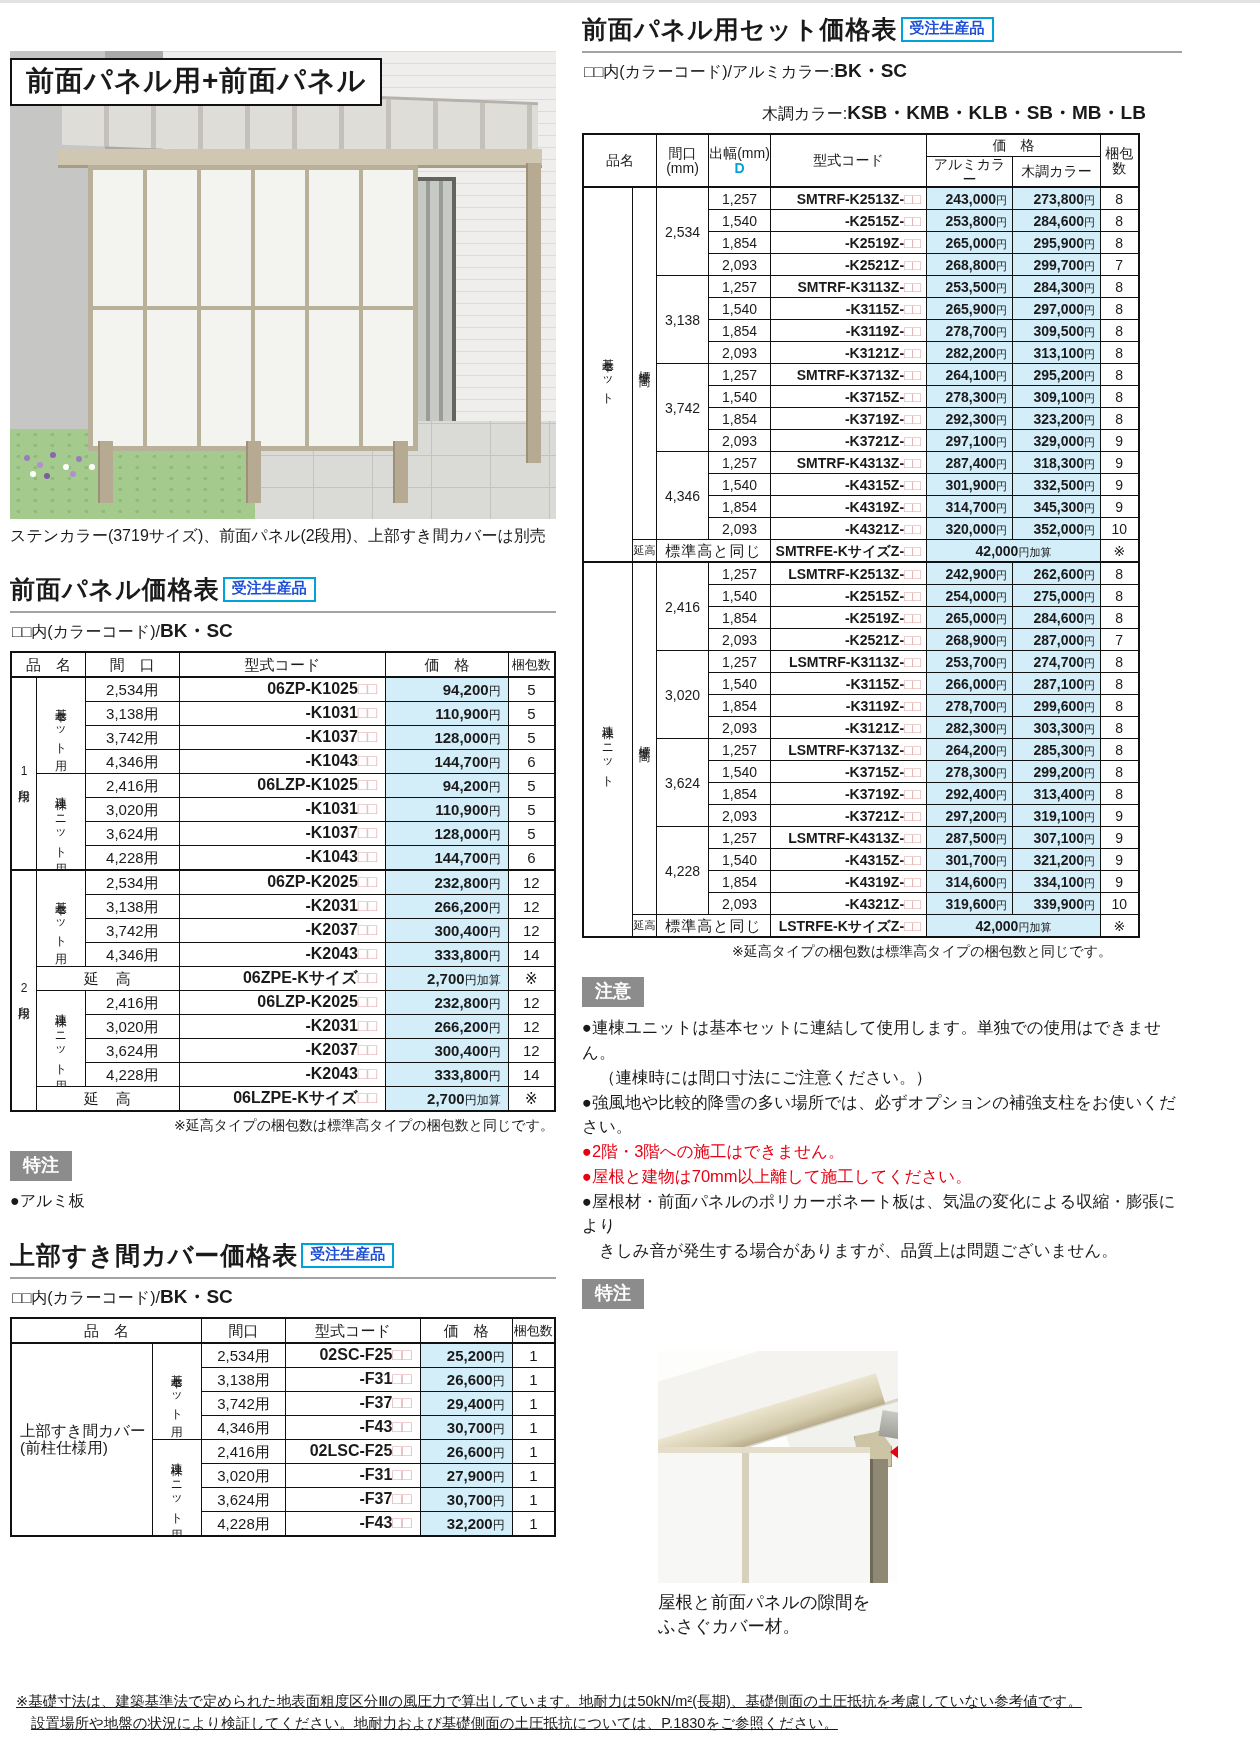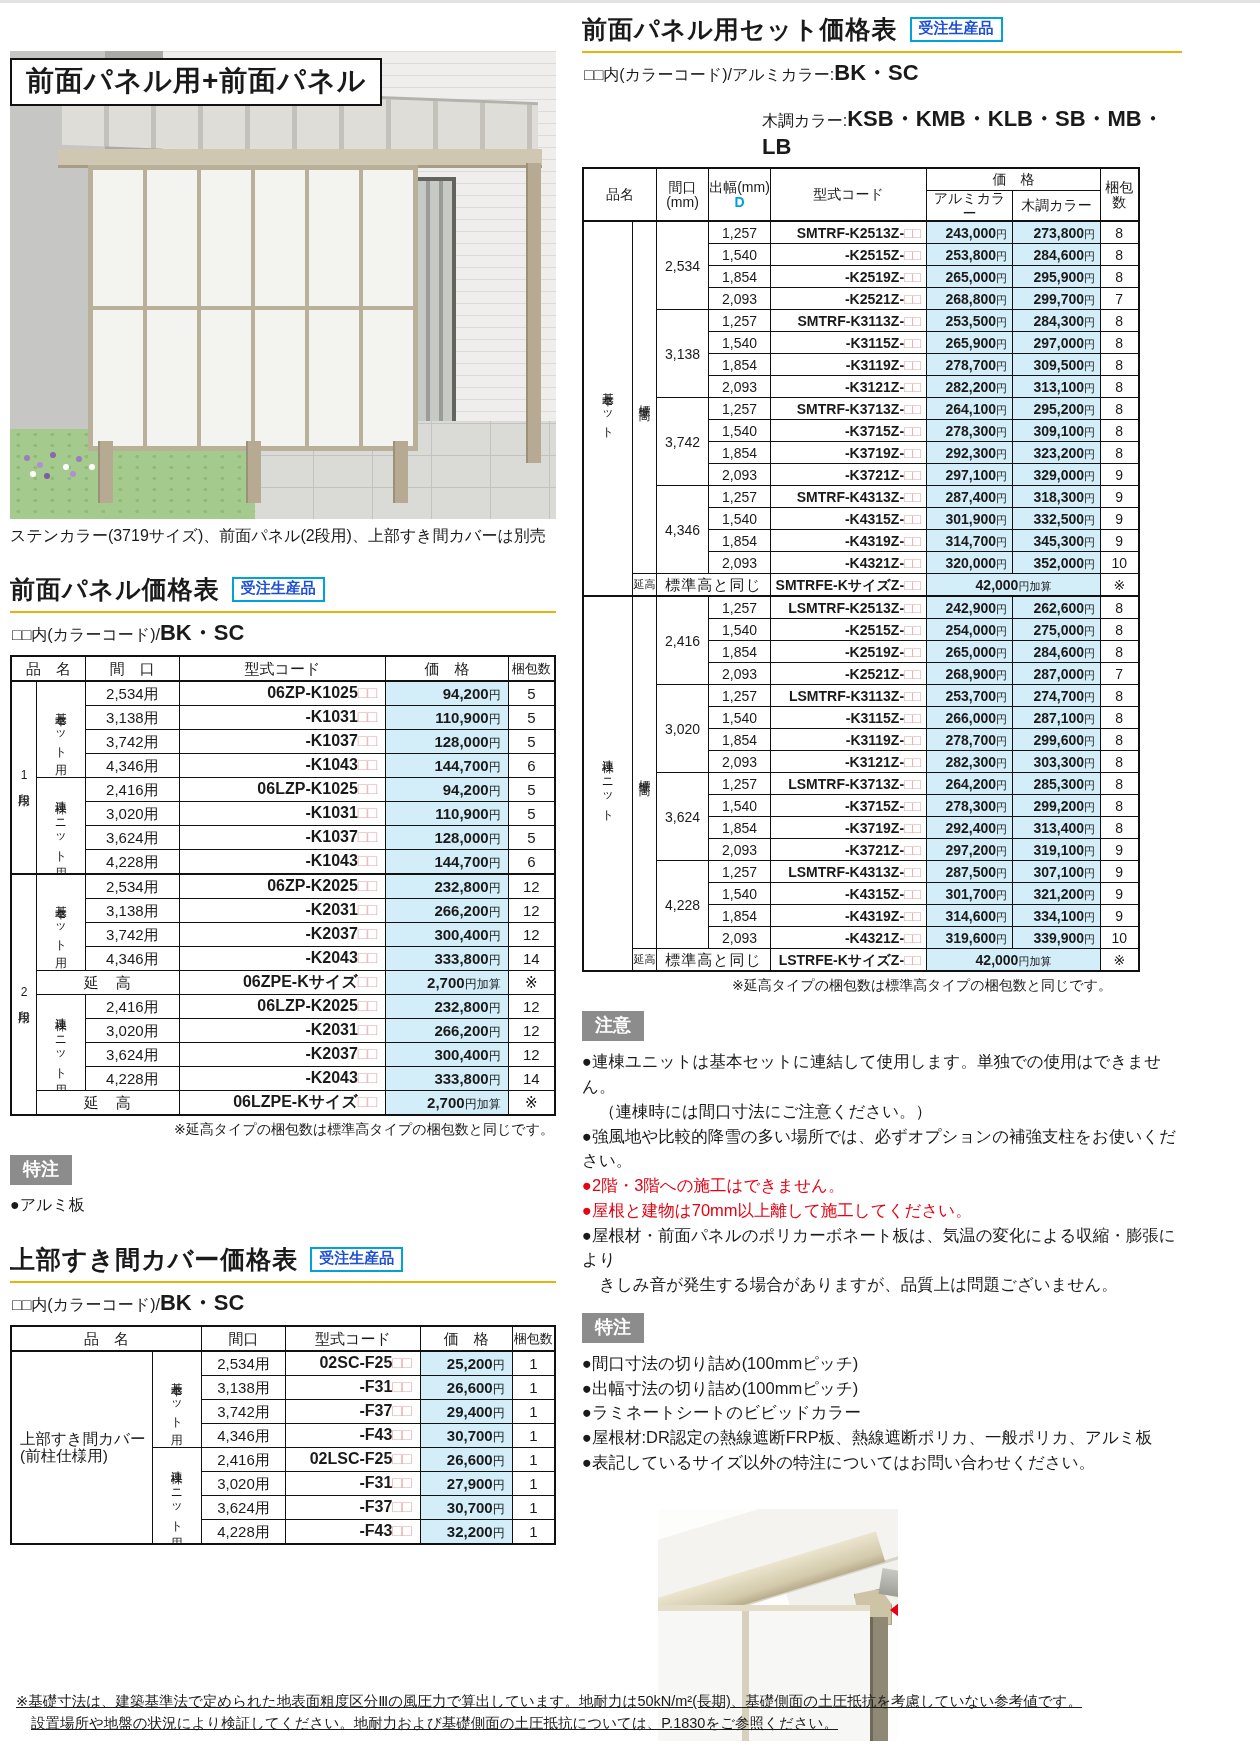--- a/index.html
+++ b/index.html
@@ -37,25 +37,25 @@
   .ph-post.p4{left:516px;top:112px;height:300px;}
   .ph-flowers{position:absolute;left:14px;bottom:58px;width:6px;height:6px;border-radius:50%;background:#9a7cc0;
     box-shadow:13px 7px 0 #b28fd4,26px -3px 0 #8a68b0,39px 9px 0 #ffffff,52px 1px 0 #9a7cc0,
                65px 9px 0 #ffffff,20px 18px 0 #7e5ca6,46px 16px 0 #b28fd4,6px 16px 0 #ffffff;}
   .banner{position:absolute;top:7px;left:0;background:#fff;border:2px solid #111;
     padding:2px 14px 4px;font-size:28px;font-weight:bold;letter-spacing:1px;white-space:nowrap;}
   .caption{font-size:16px;margin-top:7px;}
 
   
   .section{margin-top:26px;}
-  .sec-head{display:flex;align-items:center;gap:12px;border-bottom:2px solid #eab308;padding-bottom:5px;}
+  .sec-head{display:flex;align-items:center;gap:3px;border-bottom:2px solid #a3a3a3;padding-bottom:5px;}
   .sec-title{font-size:25px;font-weight:bold;letter-spacing:1px;white-space:nowrap;}
   .badge{border:2px solid #00a3d9;color:#1d4ed8;font-size:15px;font-weight:bold;padding:0 7px 2px;white-space:nowrap;}
   .color-note{font-size:16px;margin:5px 0 7px 2px;}
-  .color-note b{font-size:22px;}
+  .color-note b{font-size:19px;}
   .cn2{padding-left:178px;margin-top:16px;}
 
   
   table.t{border-collapse:collapse;border:2px solid #111;table-layout:fixed;}
   .t td{border:1px solid #111;padding:0;text-align:center;vertical-align:middle;overflow:hidden;
         font-size:15px;height:23px;line-height:1.05;}
   .t tr.fdr>td{border-top:2px solid #111;}
   .t tr.gsep>td{border-top:2px solid #111;}
   .t .th{font-size:15px;font-weight:normal;}
   .t .s13{font-size:13px;}
@@ -684,27 +684,20 @@
         <div class="note-line">●連棟ユニットは基本セットに連結して使用します。単独での使用はできません。</div>
         <div class="note-line indent">（連棟時には間口寸法にご注意ください。）</div>
         <div class="note-line">●強風地や比較的降雪の多い場所では、必ずオプションの補強支柱をお使いください。</div>
         <div class="note-line red">●2階・3階への施工はできません。</div>
         <div class="note-line red">●屋根と建物は70mm以上離して施工してください。</div>
         <div class="note-line">●屋根材・前面パネルのポリカーボネート板は、気温の変化による収縮・膨張により</div>
         <div class="note-line indent">きしみ音が発生する場合がありますが、品質上は問題ございません。</div>
       </div>
 
     <div class="badge-gray">特注</div>
-    <div>
-        <div class="note-line">●間口寸法の切り詰め(100mmピッチ)</div>
-        <div class="note-line">●出幅寸法の切り詰め(100mmピッチ)</div>
-        <div class="note-line">●ラミネートシートのビビッドカラー</div>
-        <div class="note-line">●屋根材:DR認定の熱線遮断FRP板、熱線遮断ポリカ、一般ポリカ、アルミ板</div>
-        <div class="note-line">●表記しているサイズ以外の特注についてはお問い合わせください。</div>
-      </div>
 
     <div class="detail">
       <div class="d-sky"></div>
       <div class="d-roofsurf"></div>
       <div class="d-fascia"></div>
       <div class="d-corner"></div>
       <div class="d-roof-r"></div>
       <div class="d-post"></div>
       <div class="d-panel">
           <div class="f1"></div>

